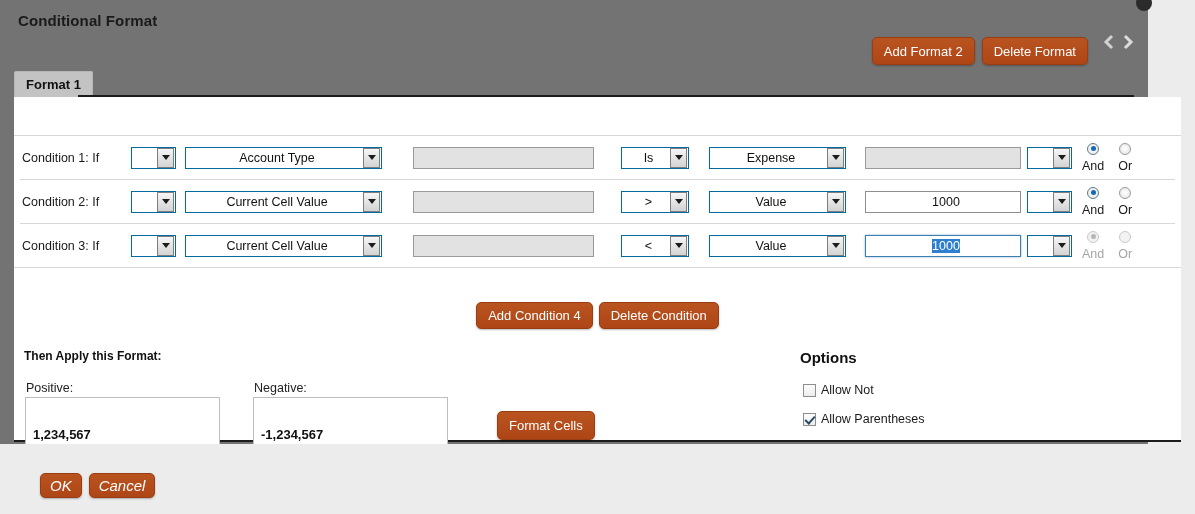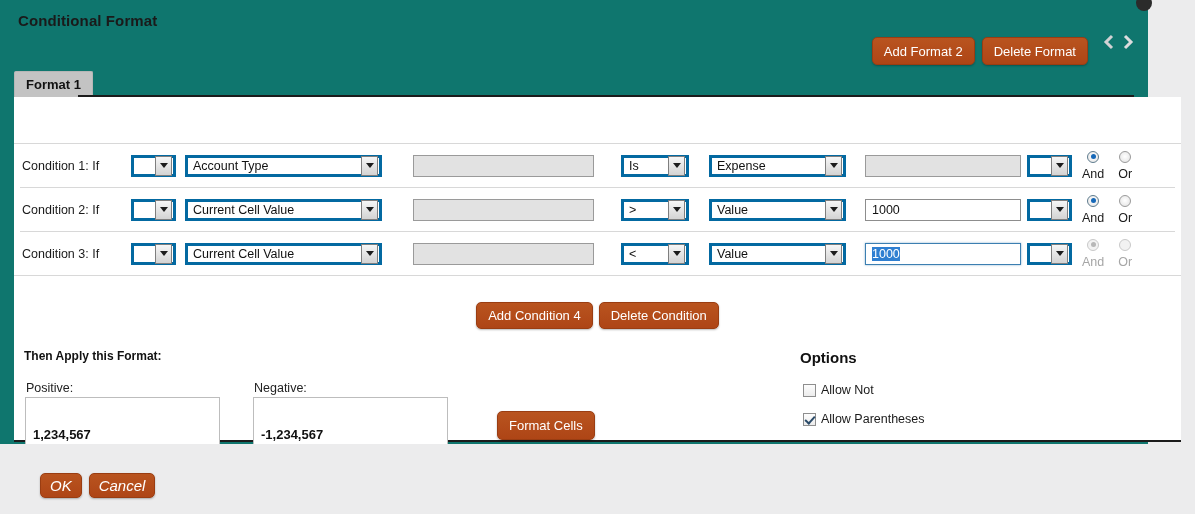--- a/index.html
+++ b/index.html
@@ -3,21 +3,21 @@
 <meta charset="utf-8">
 <style>
   * { box-sizing: border-box; }
   html, body {
     margin: 0; padding: 0;
     width: 1195px; height: 514px;
     background: #ececed;
     font-family: "Liberation Sans", sans-serif;
     overflow: hidden;
   }
-  #root { position: relative; width: 1148px; height: 514px; background: #0f766e; }
+  #root { position: relative; width: 1148px; height: 514px; background: #737373; }
 
   
   .title {
     position: absolute; left: 18px; top: 12px;
     font-size: 15px; font-weight: bold; color: #1a1a1a;
     letter-spacing: .1px;
   }
 
   
   .corner-dot {
@@ -65,42 +65,42 @@
   }
 
   
   .panel {
     position: absolute; left: 14px; top: 97px;
     width: 1167px; height: 345px;
     background: #ffffff;
     border-bottom: 2px solid #1b1b1b;
   }
 
-  .cond-area { position: absolute; left: 0; top: 8px; width: 100%; }
+  .cond-area { position: absolute; left: 0; top: 0; width: 100%; text-align: center; }
 
   .hrule { height: 1px; background: #d8d8d8; margin: 0 6px; }
   .hrule.full { margin: 0; }
 
   
   .row {
     position: relative;
     height: 43px;
     display: flex; align-items: center;
   }
   .row .lbl {
     position: absolute; left: 8px;
     font-size: 12.5px; color: #1a1a1a;
   }
 
   
   .sel {
     position: absolute;
     height: 22px;
     background: #fff;
-    border: 3px solid #0369a1;
+    border: 1px solid #0369a1;
     display: flex; align-items: center;
     font-size: 12.5px; color: #111;
   }
   .sel .txt {
     flex: 1; padding-left: 5px; overflow: hidden;
     white-space: nowrap; text-overflow: ellipsis;
   }
   .sel .arrow {
     width: 17px; height: 20px; margin: 0 1px 0 0;
     background: linear-gradient(180deg,#f6f6f6 0%, #d3d3d3 100%);

